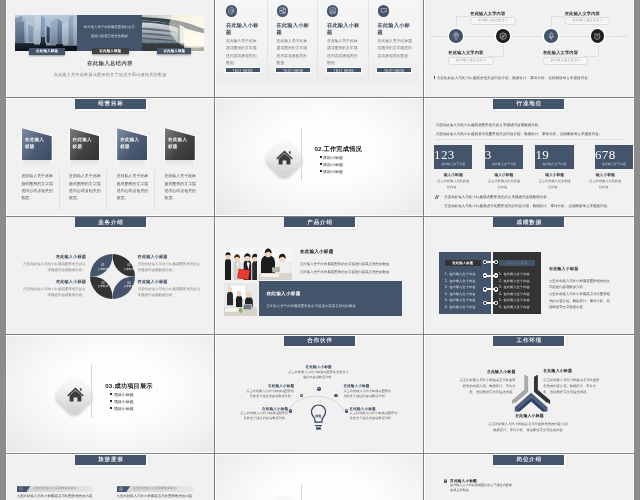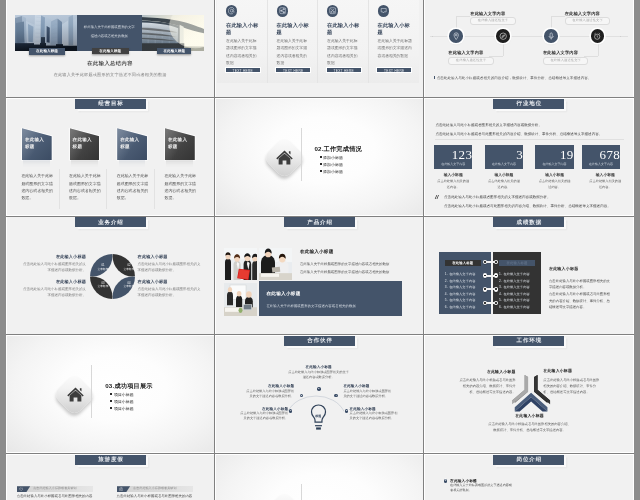--- a/index.html
+++ b/index.html
@@ -88,21 +88,21 @@
   .sec .home{position:absolute;width:19px;height:19px;}
   .sec .vline{position:absolute;width:0.6px;background:#d8d8d8;}
   .sec .snum{position:absolute;color:#1a1a1a;font-size:6.2px;font-weight:bold;letter-spacing:.2px;white-space:nowrap;}
   .sec .sli{position:absolute;color:#2a2a2a;font-size:3.9px;letter-spacing:.1px;white-space:nowrap;}
   .sec .sli i{display:inline-block;width:2px;height:2px;background:#2a2a2a;margin-right:1.5px;vertical-align:1px;}
 
   
   #s6 .intro{position:absolute;left:10.5px;color:#3d3d3d;font-size:3.5px;letter-spacing:.05px;white-space:nowrap;}
   #s6 .hdiv{position:absolute;left:10px;right:9px;height:0.5px;background:#e0e0e0;}
   #s6 .stat{position:absolute;width:38.3px;height:24.1px;background:#44546a;top:46.2px;}
-  #s6 .stat .v{position:absolute;left:0;right:0;top:3.4px;text-align:right;color:#fff;
+  #s6 .stat .v{position:absolute;left:0;right:0;top:3.4px;text-align:left;color:#fff;
       font-family:"Liberation Serif",serif;font-size:13px;line-height:13px;font-weight:normal;letter-spacing:.4px;}
   #s6 .stat .c{position:absolute;left:0;right:0;top:16.8px;text-align:center;color:#cfd6df;font-size:3px;}
   #s6 .sl{position:absolute;width:38.3px;top:73.4px;text-align:center;color:#3d3d3d;font-size:3.8px;font-weight:bold;}
   #s6 .sb{position:absolute;width:32.5px;margin-left:2.9px;top:79.2px;text-align:center;color:#595959;font-size:3.2px;line-height:6.4px;}
   #s6 .qm{position:absolute;left:10px;top:95.5px;color:#2b2b2b;font-size:6px;font-weight:bold;font-style:italic;line-height:6px;}
   #s6 .qt{position:absolute;left:19px;color:#3d3d3d;font-size:3.5px;letter-spacing:.05px;white-space:nowrap;}
 
   
   #s7 .wheel{position:absolute;left:83.4px;top:36.2px;width:45px;height:45px;}
   #s7 .wheel svg{width:45px;height:45px;display:block;}
@@ -468,21 +468,21 @@
         <div class="sl" style="left:59.8px;">输入小标题</div>
         <div class="sb" style="left:59.8px;">点击此处输入相关的描述内容。</div>
 
         <div class="stat" style="left:110.5px;">
           <div class="v">19</div>
           <div class="c">在此输入文字内容</div>
         </div>
         <div class="sl" style="left:110.5px;">输入小标题</div>
         <div class="sb" style="left:110.5px;">点击此处输入相关的描述内容。</div>
 
-        <div class="stat" style="left:157px;">
+        <div class="stat" style="left:170px;">
           <div class="v">678</div>
           <div class="c">在此输入文字内容</div>
         </div>
         <div class="sl" style="left:161.2px;">输入小标题</div>
         <div class="sb" style="left:161.2px;">点击此处输入相关的描述内容。</div>
 
         <div class="qm">//</div>
         <div class="qt" style="top:95.9px;">点击此处输入与此小标题或者图形相关的文字描述内容或数据分析。</div>
         <div class="qt" style="top:105.1px;">点击此处输入与此小标题或者与此图形相关的内容介绍、数据统计、事件分析、总结概述等文字描述内容。</div>
       </div>

